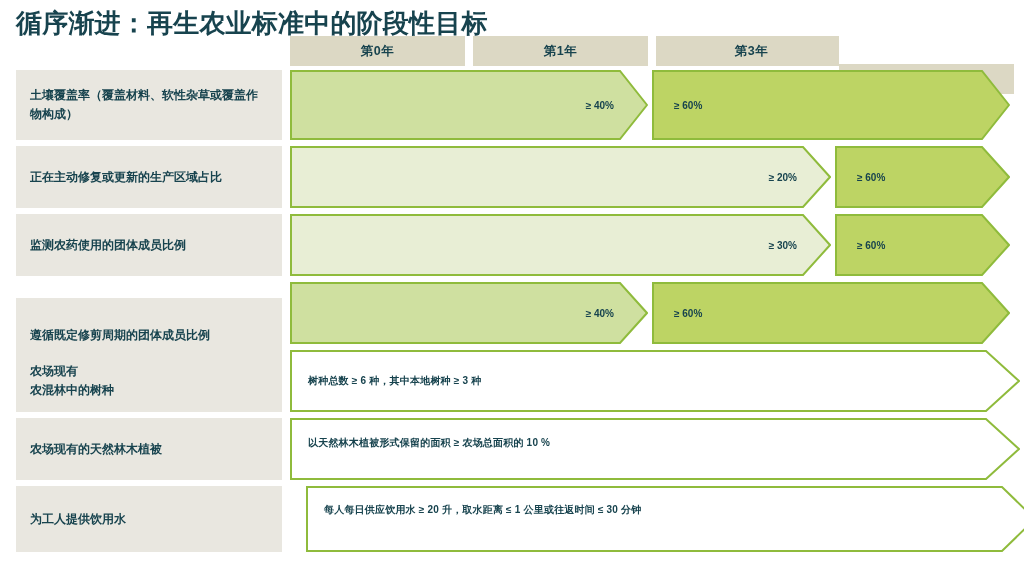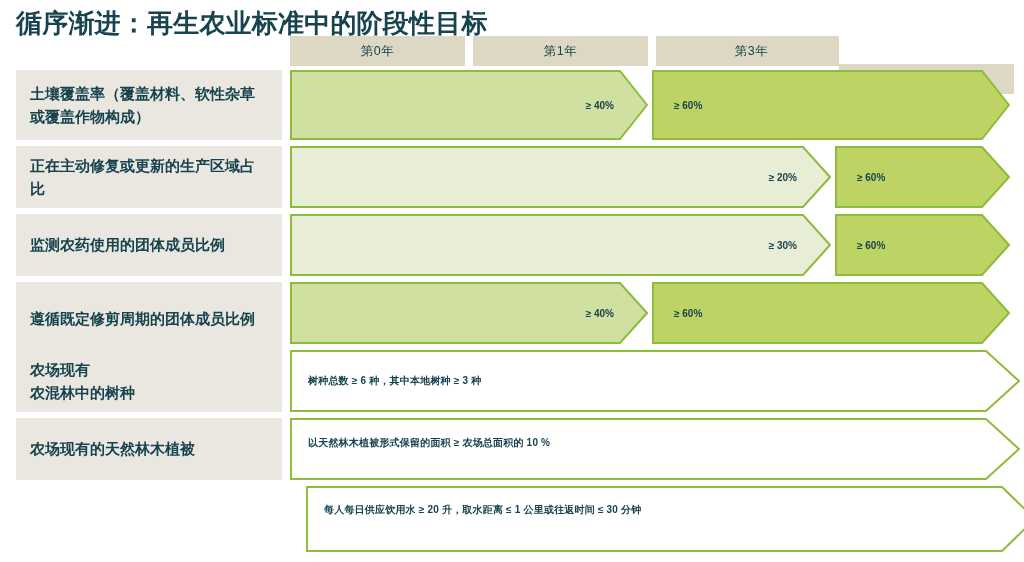--- a/index.html
+++ b/index.html
@@ -36,21 +36,21 @@
     width: 730px;
     height: 30px;
   }
   .header-cell {
     position: absolute;
     top: 0;
     height: 30px;
     background: #dcd8c4;
     color: #17434e;
     font-size: 12.5px;
-    font-weight: normal;
+    font-weight: bold;
     display: flex;
     align-items: center;
     justify-content: center;
     letter-spacing: 0.5px;
   }
 
   
   #chart-body {
     position: absolute;
     left: 0;
@@ -63,21 +63,21 @@
     left: 0;
     width: 1024px;
   }
   .row-label {
     position: absolute;
     left: 16px;
     top: 0;
     width: 266px;
     background: #e9e7e0;
     color: #17434e;
-    font-size: 15px;
+    font-size: 12px;
     font-weight: bold;
     line-height: 1.55;
     display: flex;
     align-items: center;
     padding: 0 14px;
     box-sizing: border-box;
   }
   .row-track {
     position: absolute;
     left: 290px;
@@ -193,21 +193,21 @@
         </div>
         <div class="arrow" style="left: 545px; width: 175px; height: 62px;">
           <svg width="175" height="62" viewBox="0 0 175 62">
             <polygon points="1,1 147,1 174,31 147,61 1,61" fill="#bdd464" stroke="#8fbb3c" stroke-width="2" stroke-linejoin="miter"></polygon>
           </svg>
           <span class="arrow-label left-aligned">≥ 60%</span>
         </div>
       </div>
     </div>
     <div class="row" style="top: 212px; height: 62px;">
-      <div class="row-label" style="height: 74px;">
+      <div class="row-label" style="height: 74px; margin-top: 16px;">
         <span style="white-space: pre-line;">遵循既定修剪周期的团体成员比例</span>
       </div>
       <div class="row-track" style="height: 62px;">
         <div class="arrow" style="left: 0px; width: 358px; height: 62px;">
           <svg width="358" height="62" viewBox="0 0 358 62">
             <polygon points="1,1 330,1 357,31 330,61 1,61" fill="#cfe0a0" stroke="#8fbb3c" stroke-width="2" stroke-linejoin="miter"></polygon>
           </svg>
           <span class="arrow-label right-aligned">≥ 40%</span>
         </div>
         <div class="arrow" style="left: 362px; width: 358px; height: 62px;">
@@ -239,20 +239,23 @@
       <div class="row-track" style="height: 62px;">
         <div class="arrow" style="left: 0px; width: 730px; height: 50px;">
           <svg width="730" height="62" viewBox="0 0 730 62">
             <polygon points="1,1 696,1 729,31 696,61 1,61" fill="#ffffff" stroke="#8fbb3c" stroke-width="2" stroke-linejoin="miter"></polygon>
           </svg>
           <span class="arrow-label text-wide">以天然林木植被形式保留的面积 ≥ 农场总面积的 10 %</span>
         </div>
       </div>
     </div>
     <div class="row" style="top: 416px; height: 66px;">
+      <div class="row-label" style="height: 66px;">
+        <span style="white-space: pre-line;">为工人提供饮用水</span>
+      </div>
       <div class="row-track" style="height: 66px;">
         <div class="arrow" style="left: 16px; width: 730px; height: 48px;">
           <svg width="730" height="66" viewBox="0 0 730 66">
             <polygon points="1,1 696,1 729,33 696,65 1,65" fill="#ffffff" stroke="#8fbb3c" stroke-width="2" stroke-linejoin="miter"></polygon>
           </svg>
           <span class="arrow-label text-wide">每人每日供应饮用水 ≥ 20 升，取水距离 ≤ 1 公里或往返时间 ≤ 30 分钟</span>
         </div>
       </div>
     </div>
   </div>

